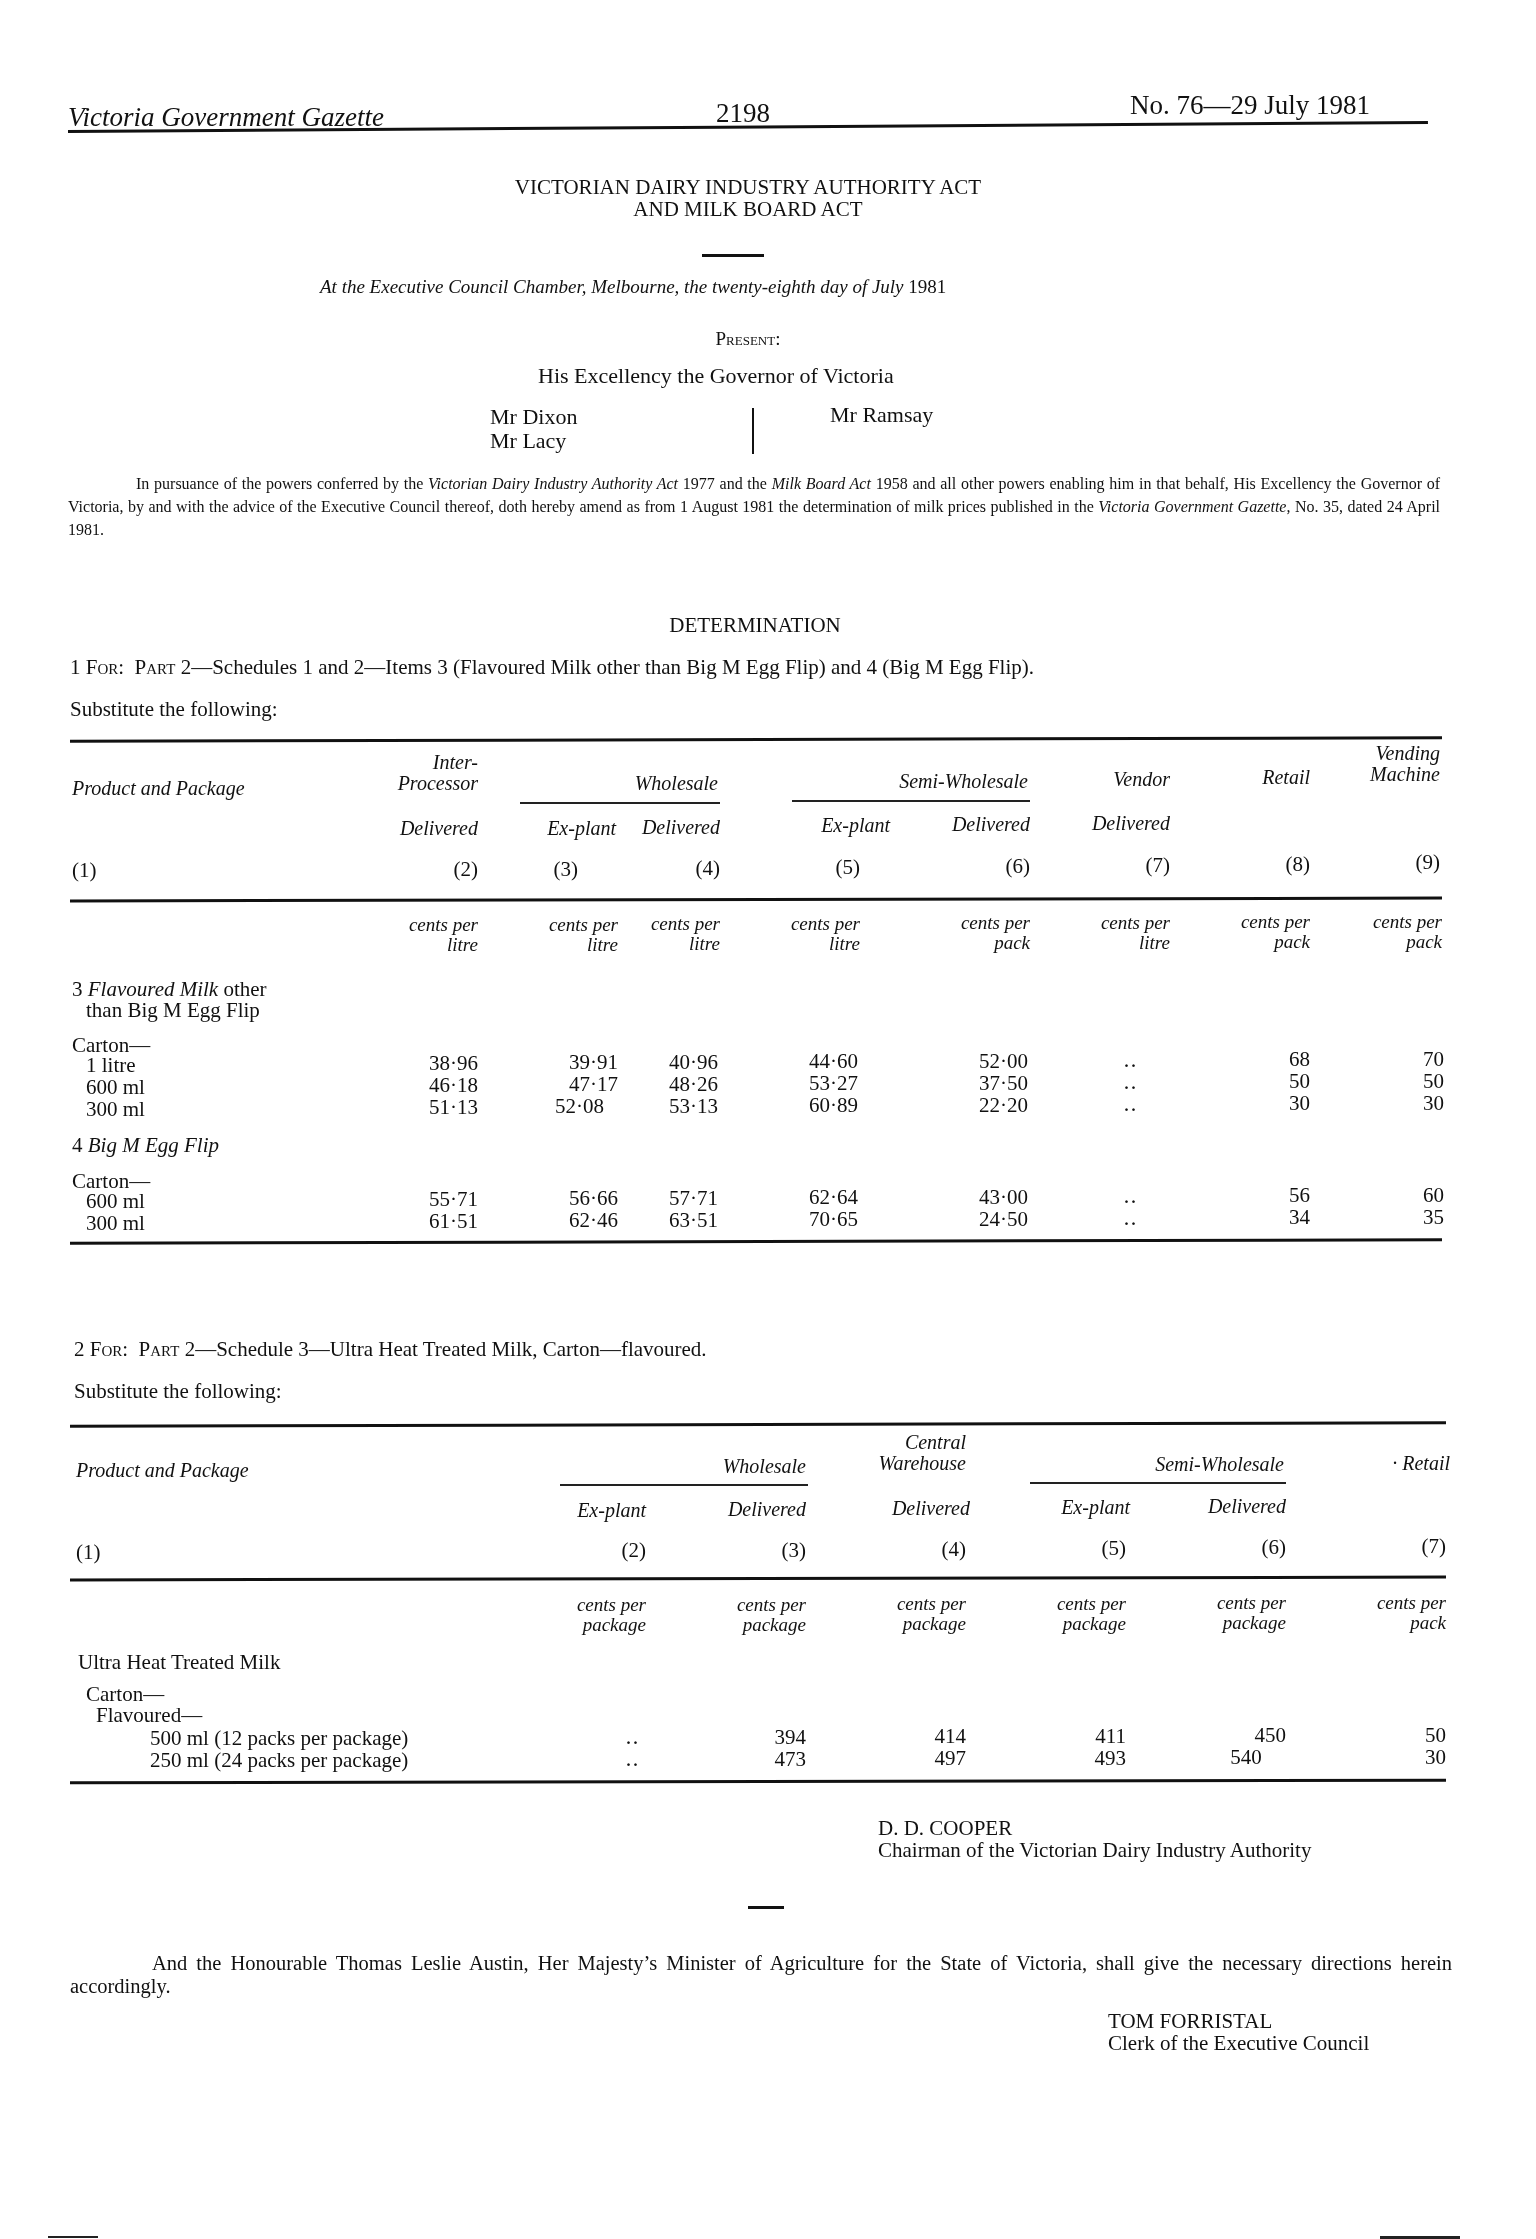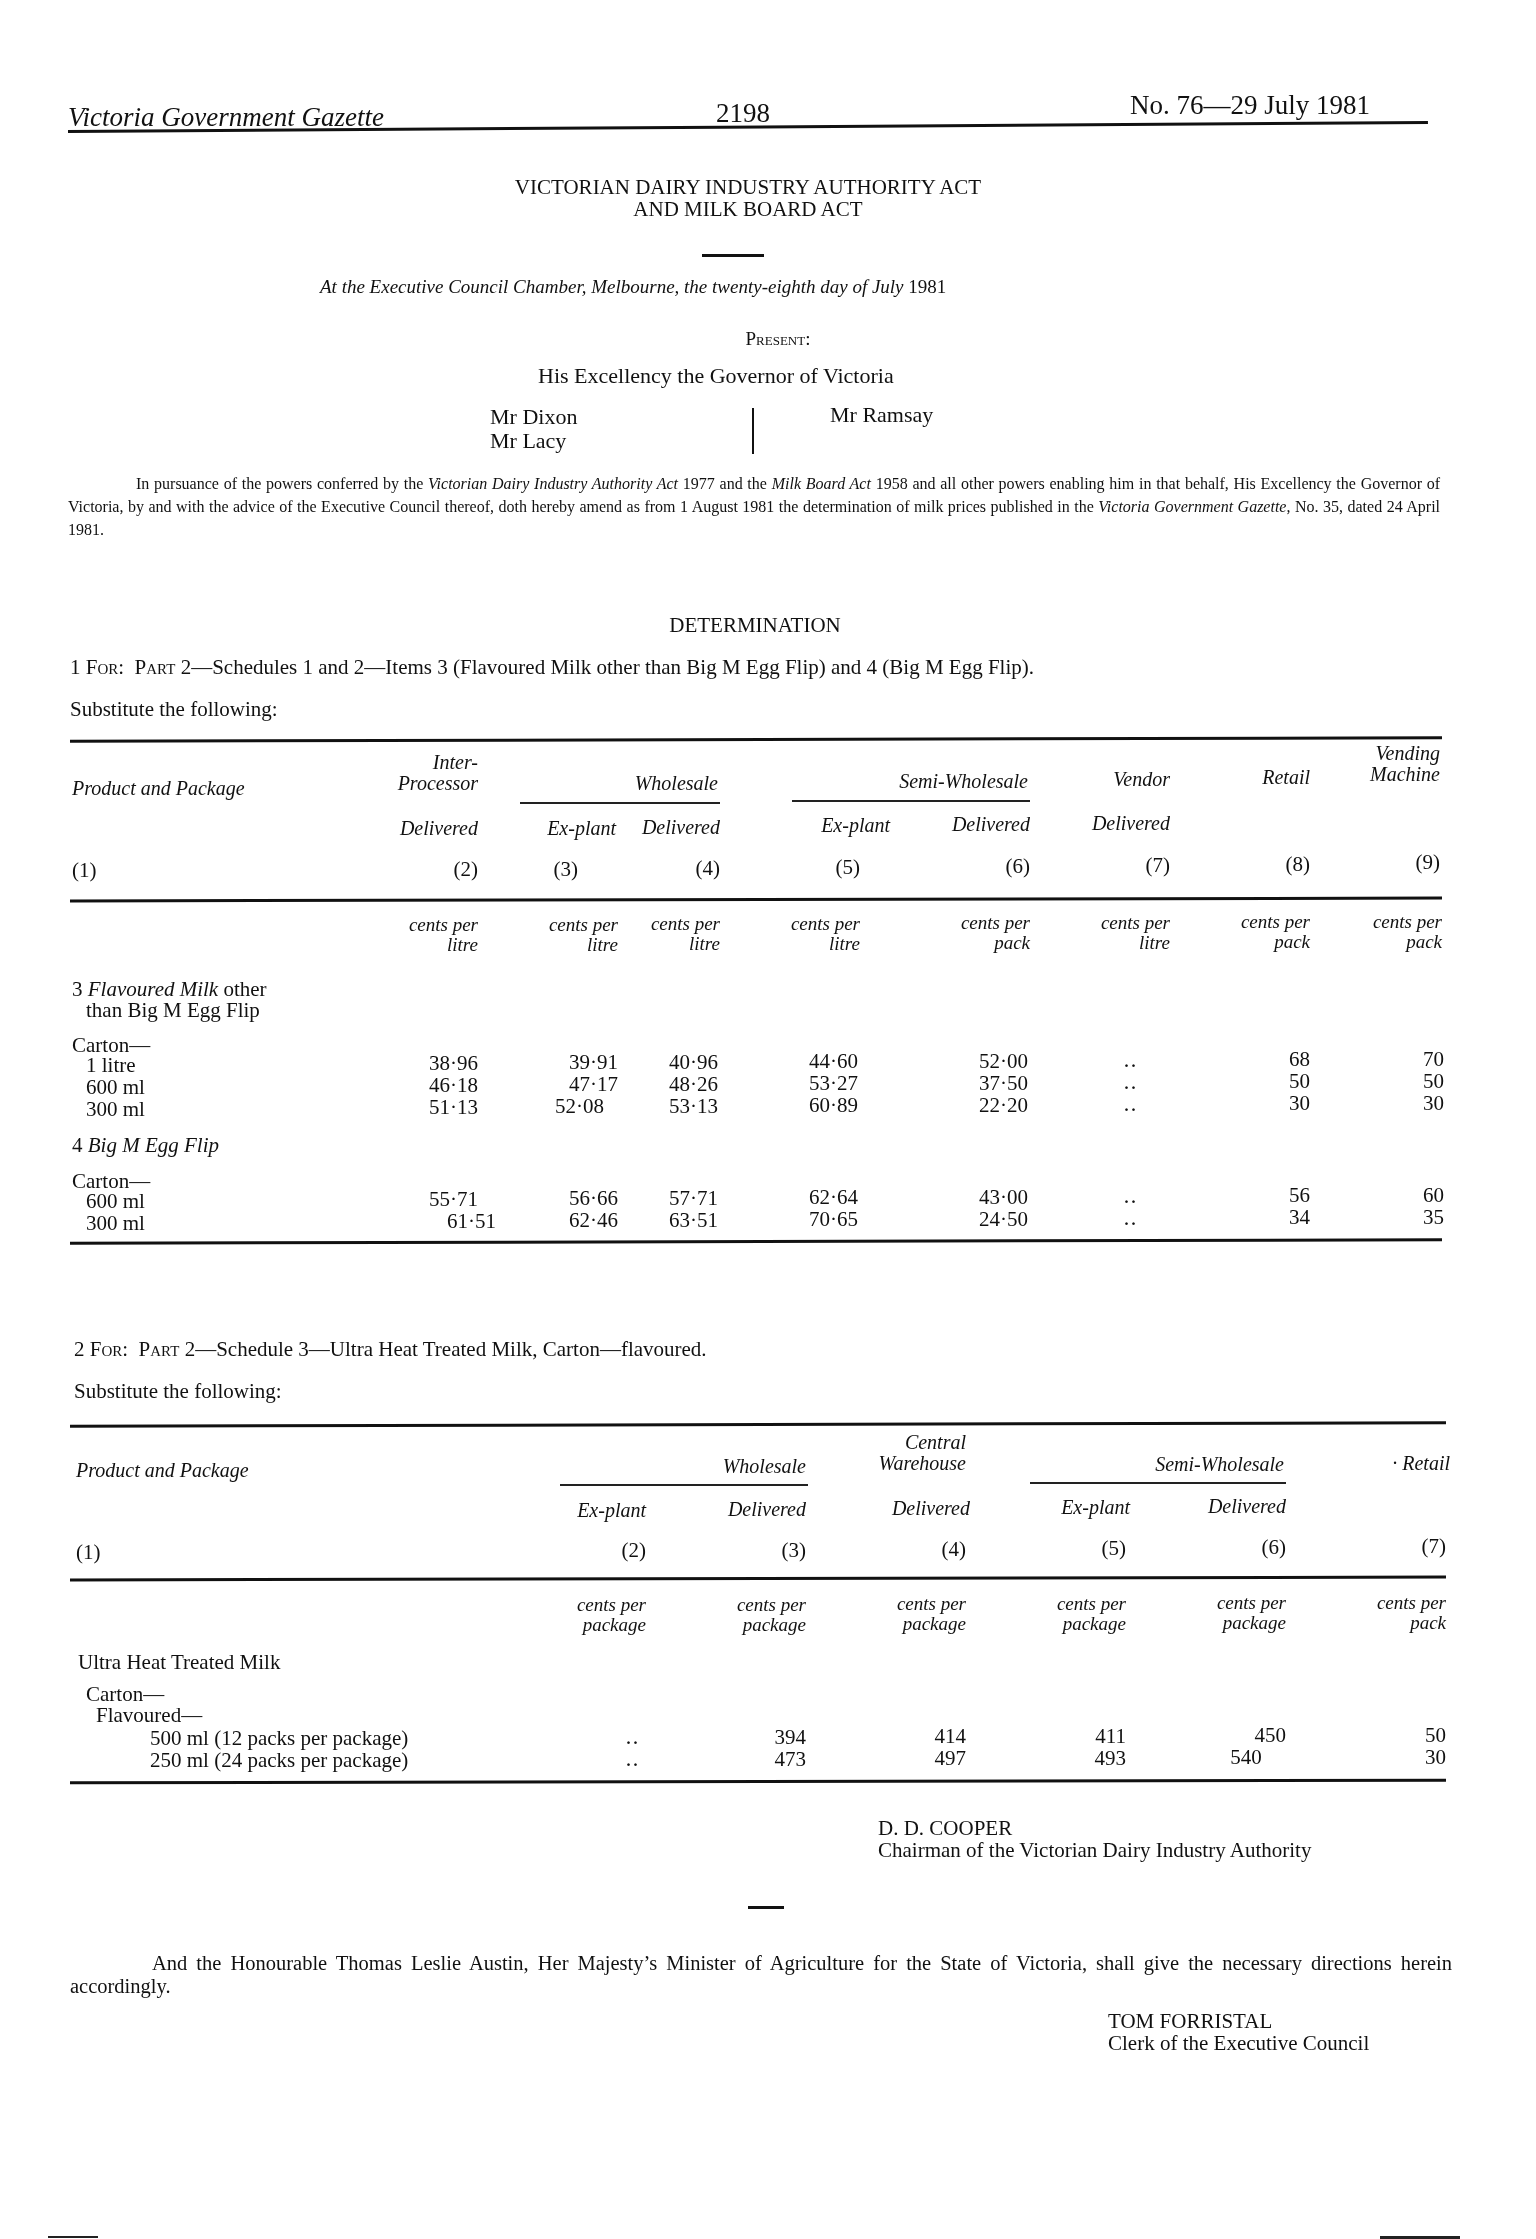--- a/index.html
+++ b/index.html
@@ -12,21 +12,21 @@
   
   .mast-left { left: 68px; top: 102px; font-size: 27px; font-style: italic; }
   .mast-page { left: 716px; top: 98px; font-size: 27px; }
   .mast-right { left: 1130px; top: 90px; font-size: 27px; }
   .mast-rule { left: 68px; top: 130px; width: 1360px; height: 3px; background: #111; transform: rotate(-0.38deg); transform-origin: left; }
 
   .act-title { left: 0; width: 1496px; top: 176px; text-align: center; font-size: 21px; line-height: 22px; text-transform: uppercase; }
   .short-rule { height: 3px; background: #111; }
 
   .chamber { left: 320px; top: 276px; font-size: 19px; }
-  .present { left: 0; width: 1496px; top: 328px; text-align: center; font-size: 19px; margin-left: 30px; }
+  .present { left: 0; width: 1496px; top: 328px; text-align: center; font-size: 19px; }
   .governor { left: 538px; top: 363px; font-size: 22px; }
   .members-left { left: 490px; top: 405px; font-size: 22px; line-height: 24px; }
   .members-divider { left: 752px; top: 408px; width: 2px; height: 46px; background: #111; }
   .members-right { left: 830px; top: 402px; font-size: 22px; }
 
   .para { left: 68px; width: 1372px; font-size: 16px; line-height: 23px; text-align: justify; }
   .para .indent { display: inline-block; width: 68px; }
 
   .heading { left: 0; width: 1510px; text-align: center; font-size: 21px; }
   .section-line { left: 70px; font-size: 21px; }
@@ -206,21 +206,21 @@
       <div class="lab" style="left: 86px; top: 1190px;">600 ml</div>
       <div class="val" style="left: 398px; top: 1188px;">55·71</div>
       <div class="val" style="left: 538px; top: 1187.4px;">56·66</div>
       <div class="val" style="left: 638px; top: 1186.8px;">57·71</div>
       <div class="val" style="left: 778px; top: 1186.2px;">62·64</div>
       <div class="val" style="left: 948px; top: 1185.6px;">43·00</div>
       <div class="val" style="left: 1110px; top: 1185px; text-align: center; width: 40px;">‥</div>
       <div class="val" style="left: 1230px; top: 1184.4px;">56</div>
       <div class="val" style="left: 1364px; top: 1183.8px;">60</div>
       <div class="lab" style="left: 86px; top: 1212px;">300 ml</div>
-      <div class="val" style="left: 416px; top: 1210px;">61·51</div>
+      <div class="val" style="left: 398px; top: 1210px;">61·51</div>
       <div class="val" style="left: 538px; top: 1209.4px;">62·46</div>
       <div class="val" style="left: 638px; top: 1208.8px;">63·51</div>
       <div class="val" style="left: 778px; top: 1208.2px;">70·65</div>
       <div class="val" style="left: 948px; top: 1207.6px;">24·50</div>
       <div class="val" style="left: 1110px; top: 1207px; text-align: center; width: 40px;">‥</div>
       <div class="val" style="left: 1230px; top: 1206.4px;">34</div>
       <div class="val" style="left: 1364px; top: 1205.8px;">35</div>
     </div>
 
   <div class="abs tbl-rule" style="left:70px; top:1240px; width:1372px; transform:rotate(-0.15deg);"></div>

